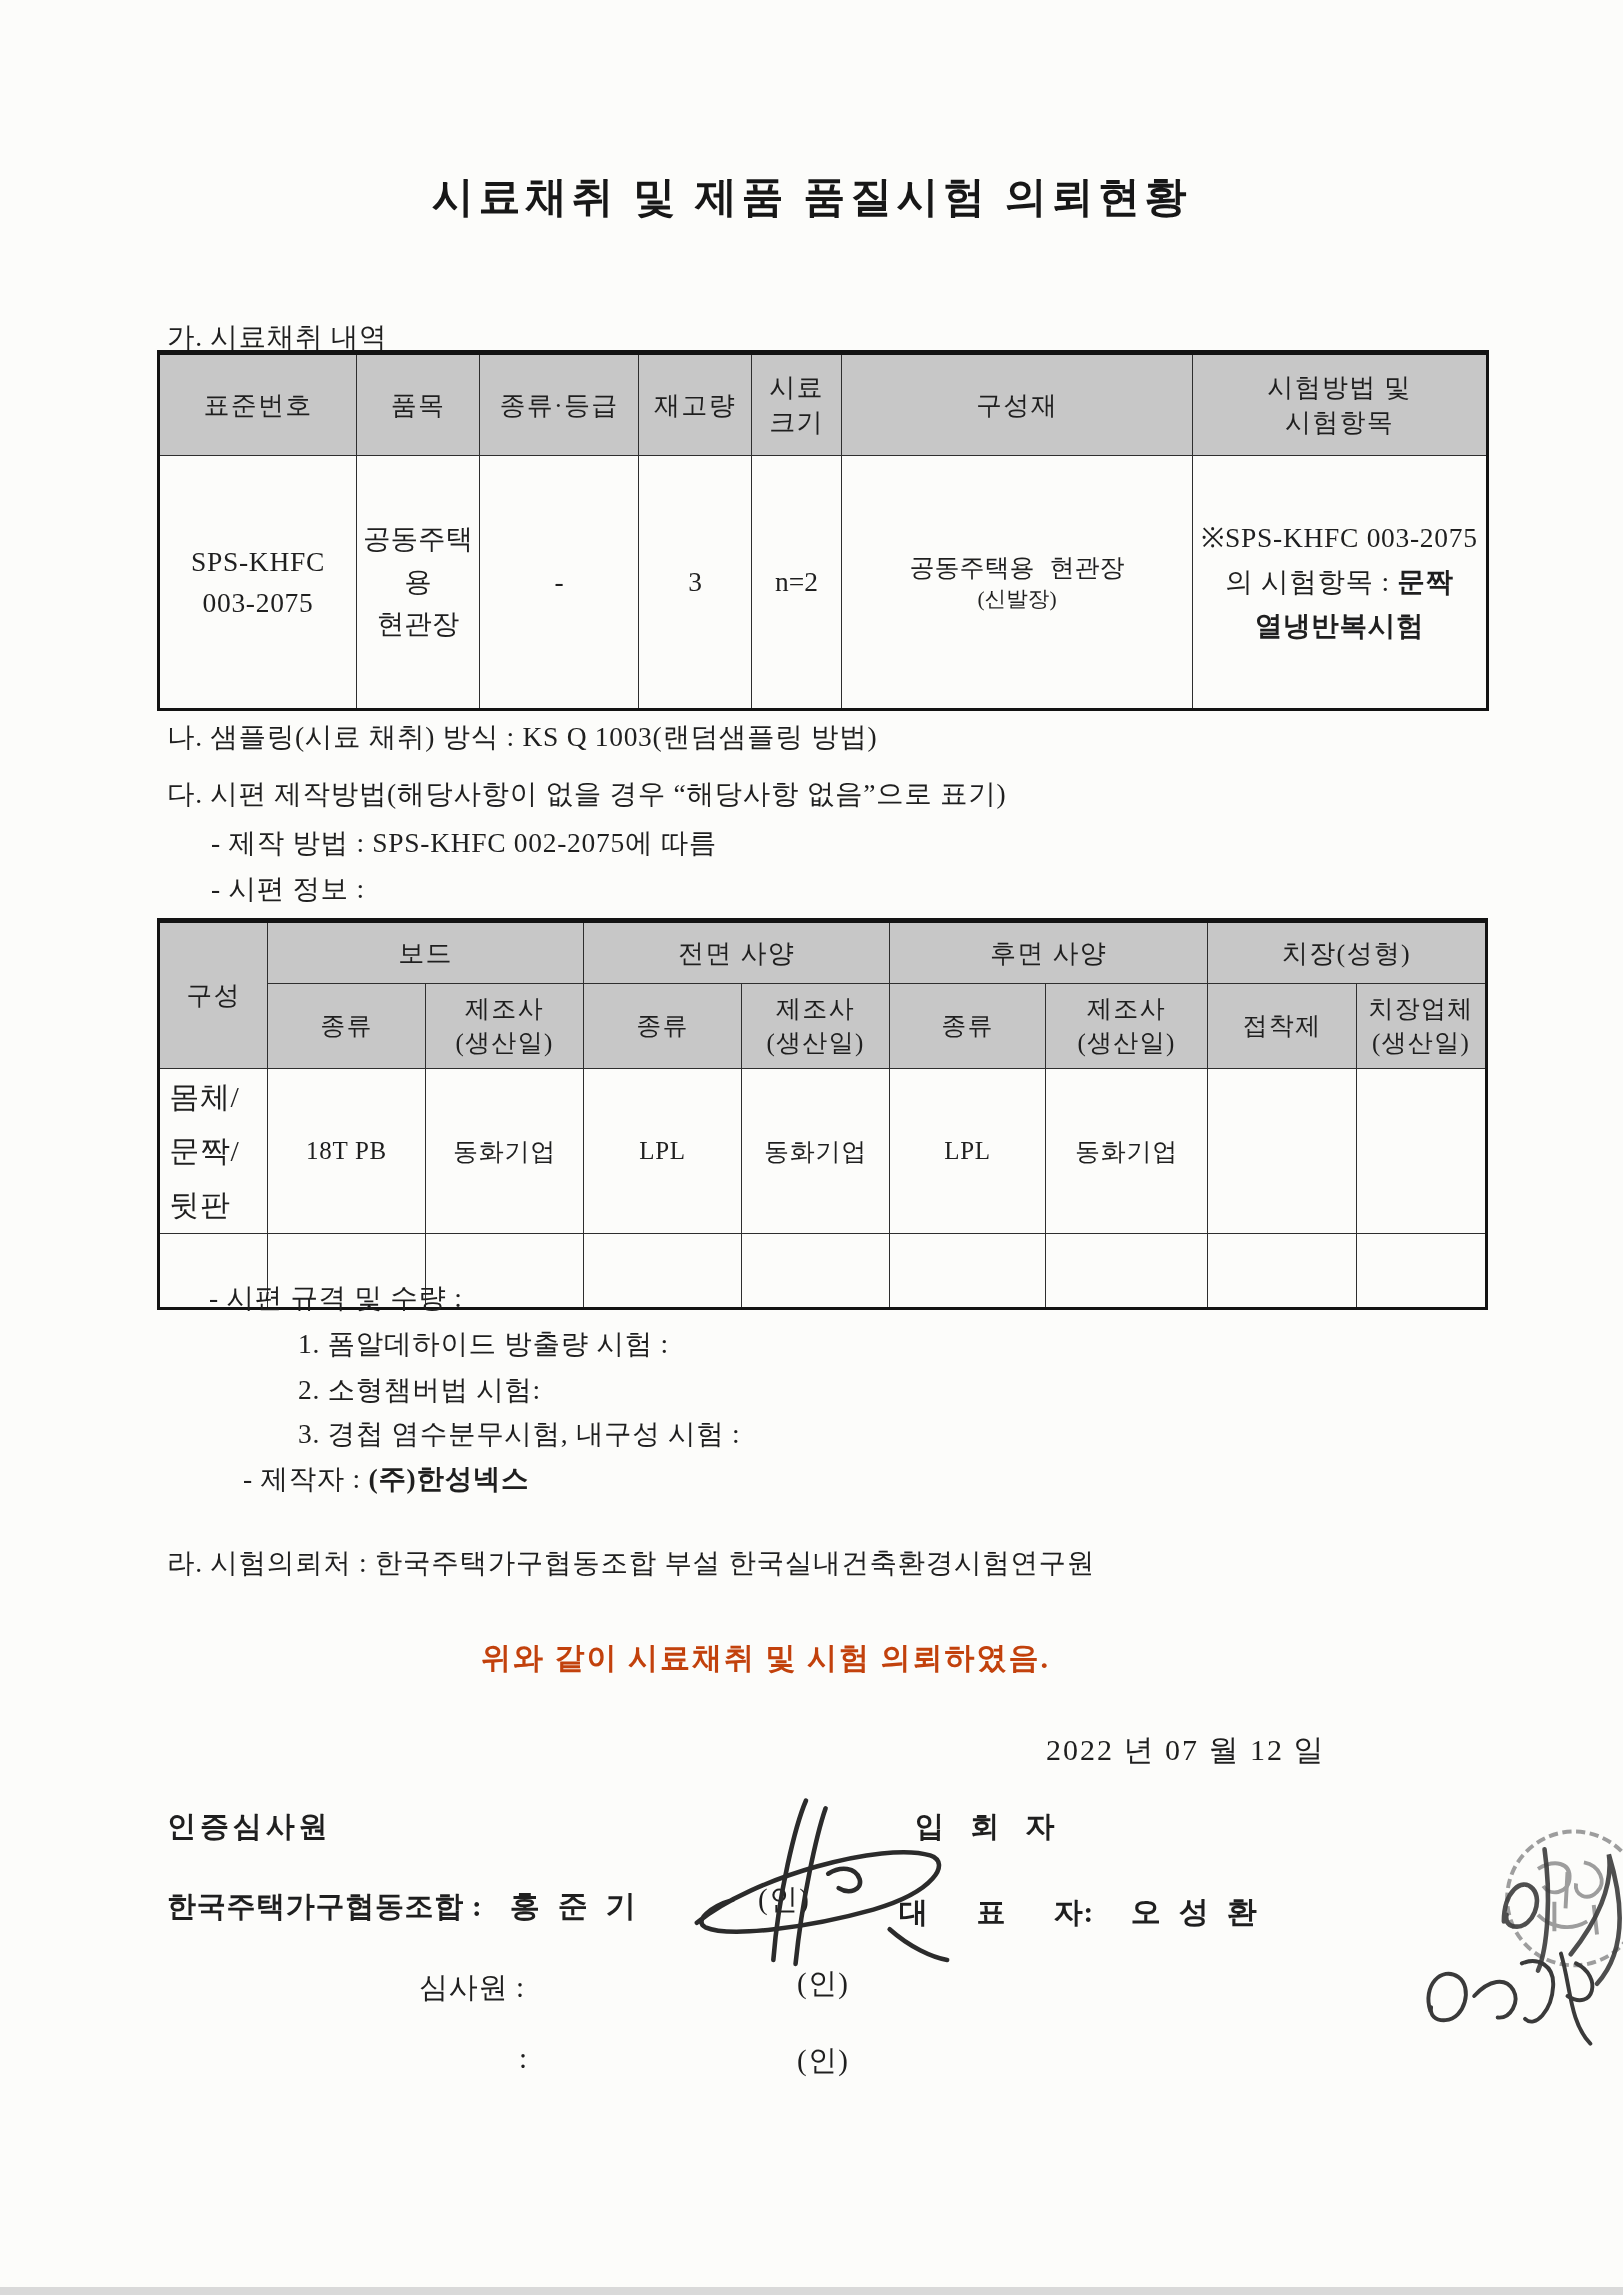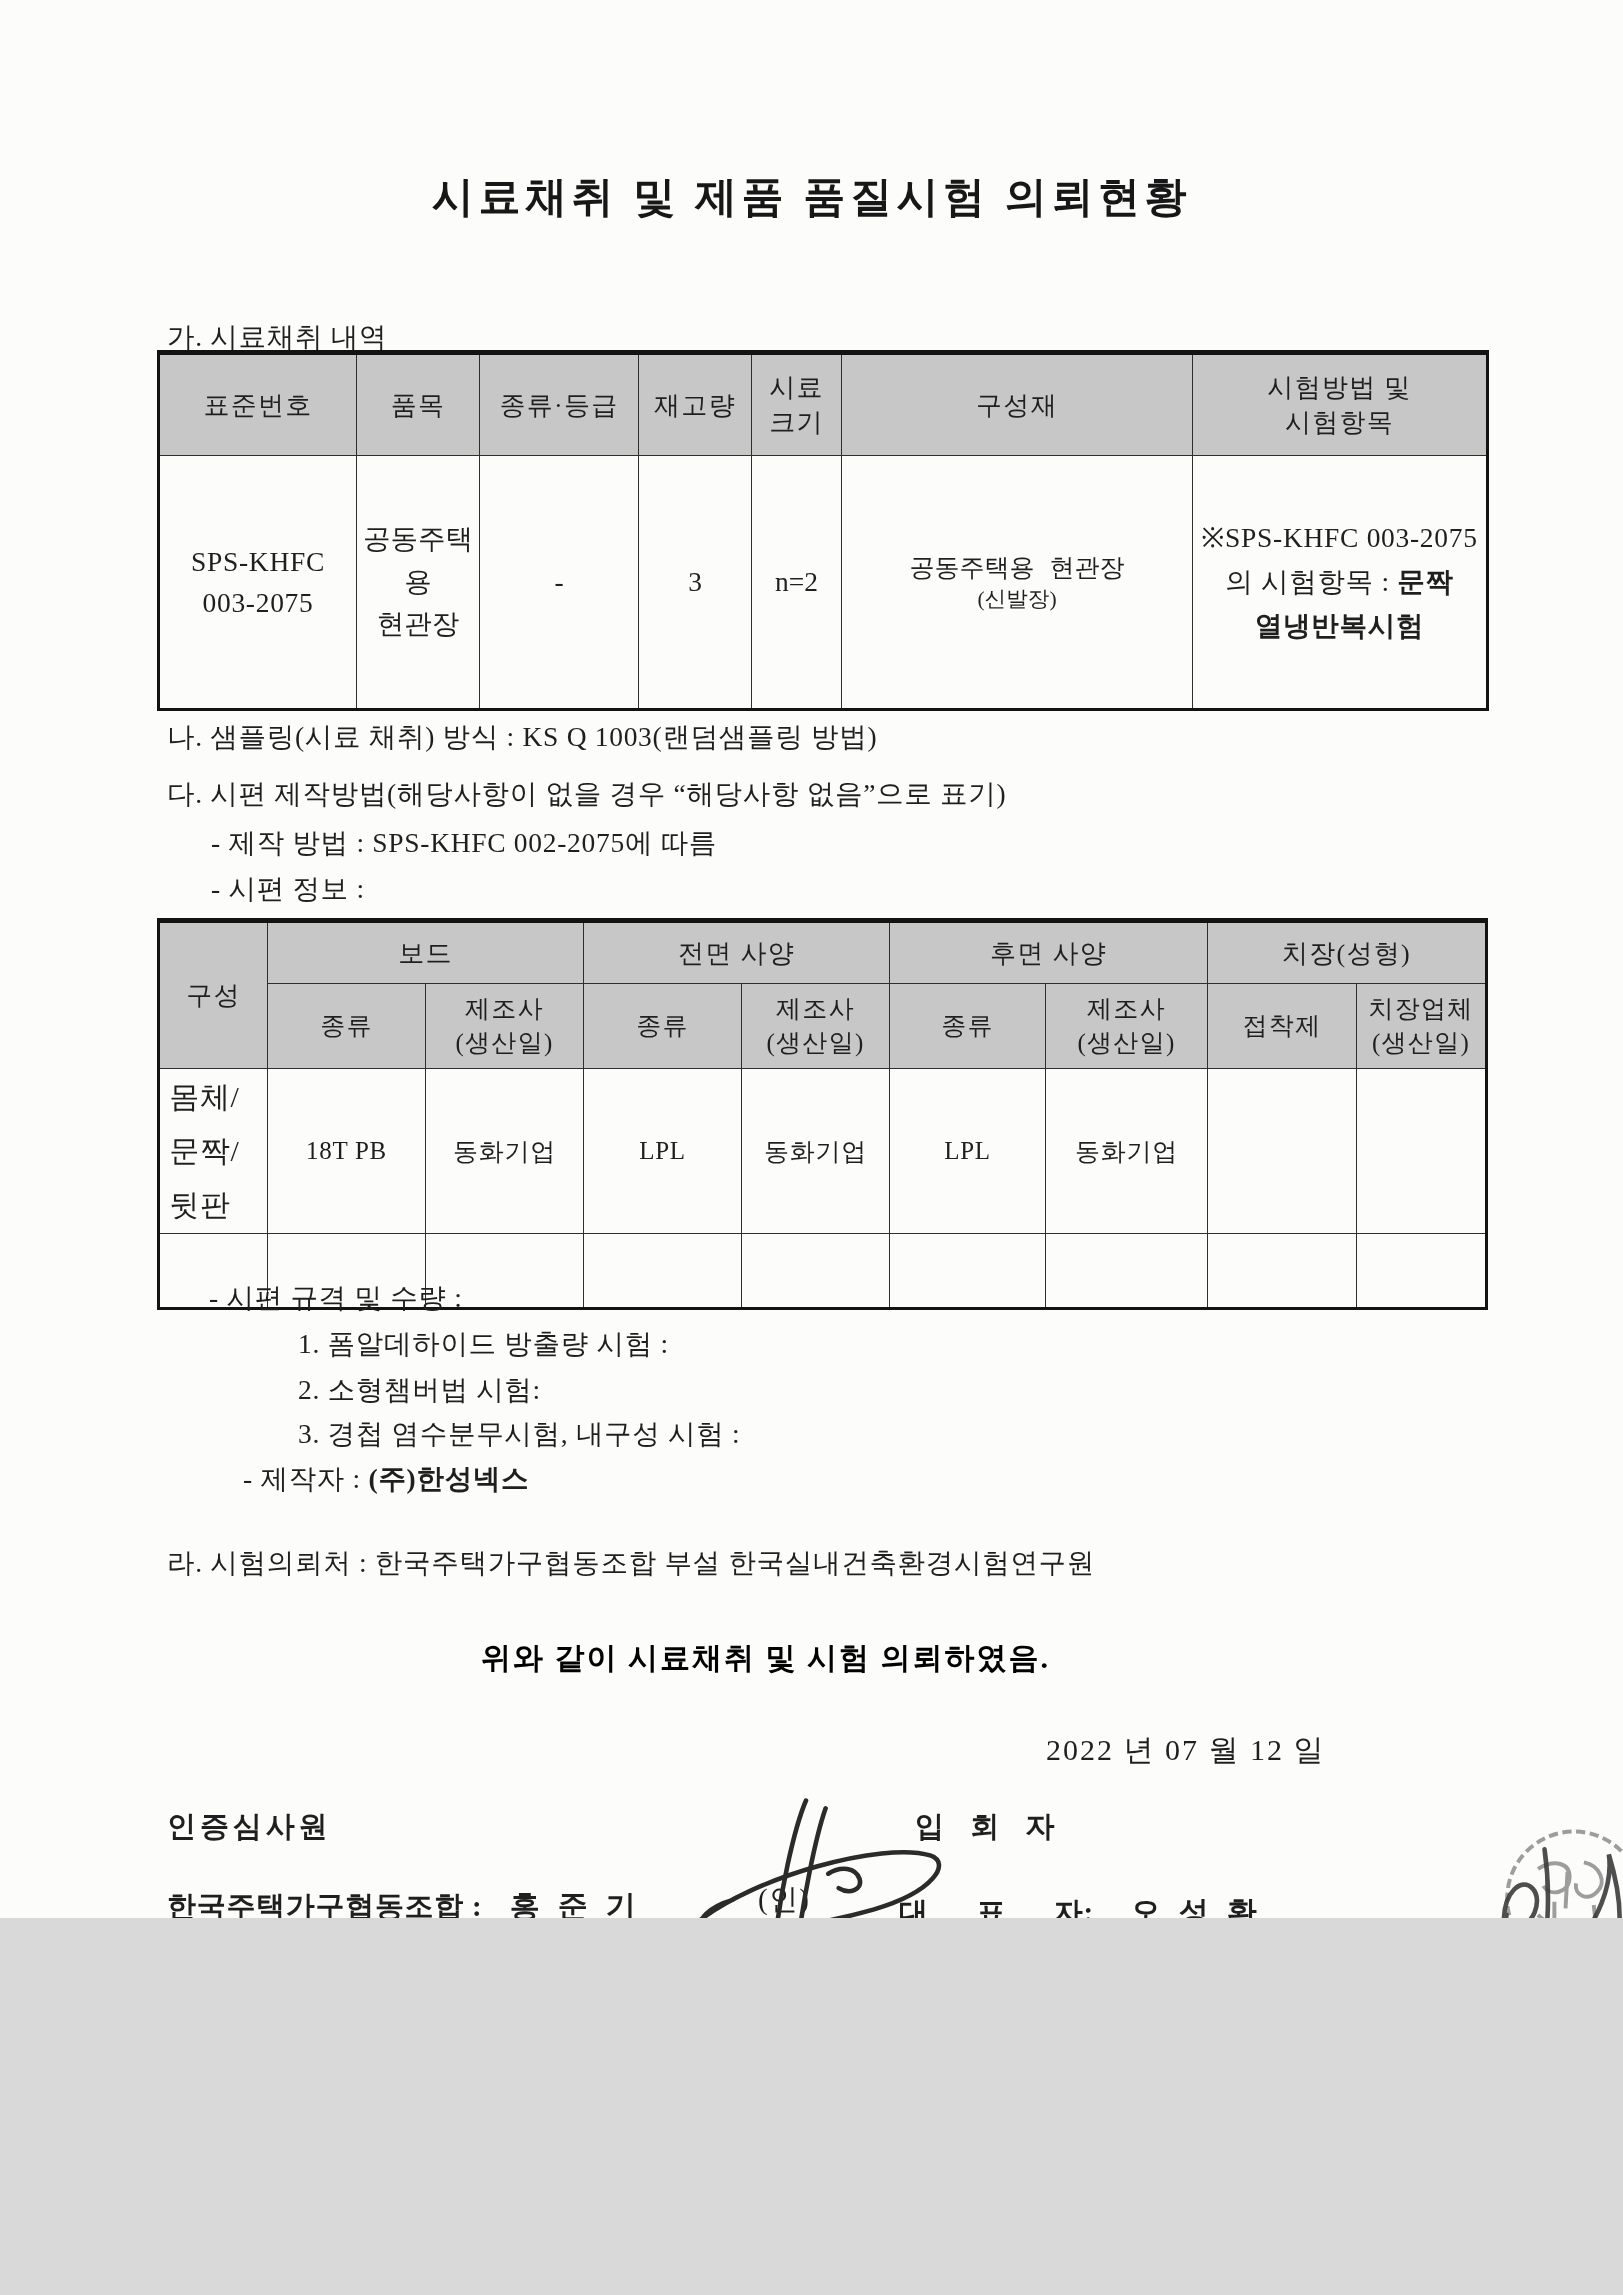--- a/index.html
+++ b/index.html
@@ -1,17 +1,17 @@
 <!DOCTYPE html>
 <html style="font-size:10.5px"><head>
 <meta charset="utf-8">
 <style>
   html,body{margin:0;padding:0;background:#d9d9d9;}
   .page{
-    position:relative;width:1623px;height:1918px;background:#fcfcfa;
+    position:relative;width:1623px;height:2287px;background:#fcfcfa;
     font-family:"Liberation Serif","DejaVu Serif",serif;color:#1f1f1f;
     overflow:hidden;
   }
   .line{position:absolute;font-size:27.5px;letter-spacing:0.7px;white-space:pre;}
   .title{
     position:absolute;left:0;right:0;top:169px;margin:0;text-align:center;
     font-size:42px;font-weight:bold;letter-spacing:4.6px;color:#171717;white-space:pre;
   }
   table{border-collapse:collapse;table-layout:fixed;position:absolute;background:#fcfcfa;}
   th,td{border:1.3px solid #2e2e2e;overflow:hidden;}
@@ -28,21 +28,21 @@
   .t2 th{background:#c7c7c7;font-size:26px;font-weight:normal;letter-spacing:1.3px;text-align:center;}
   .t2 .g th{height:58px;}
   .t2 .s th{height:82px;font-size:25px;line-height:1.35;}
   .t2 td{height:116px;vertical-align:middle;text-align:center;font-size:25px;letter-spacing:0.7px;}
   .t2 tr.empty td{height:71px;}
   .t2 td.comp{text-align:left;padding-left:9.2px;font-size:30px;line-height:1.8;}
   .b{font-weight:bold;}
   .sig-line{position:absolute;font-size:29px;white-space:pre;letter-spacing:0.7px;}
   .name{font-size:30px;letter-spacing:5.2px;margin-left:37px;}
   .seal{position:absolute;font-size:29px;letter-spacing:1.3px;}
-  .closing{position:absolute;font-size:30px;letter-spacing:2px;white-space:pre;font-weight:bold;color:#000000;}
+  .closing{position:absolute;font-size:30px;letter-spacing:2px;white-space:pre;font-weight:bold;color:#c2410c;}
   .datez{position:absolute;font-size:30px;letter-spacing:2px;white-space:pre;}
   svg{position:absolute;overflow:visible;}
 </style>
 </head>
 <body>
 
 <div class="page">
 
   <h1 class="title">시료채취 및 제품 품질시험 의뢰현황</h1>
 

